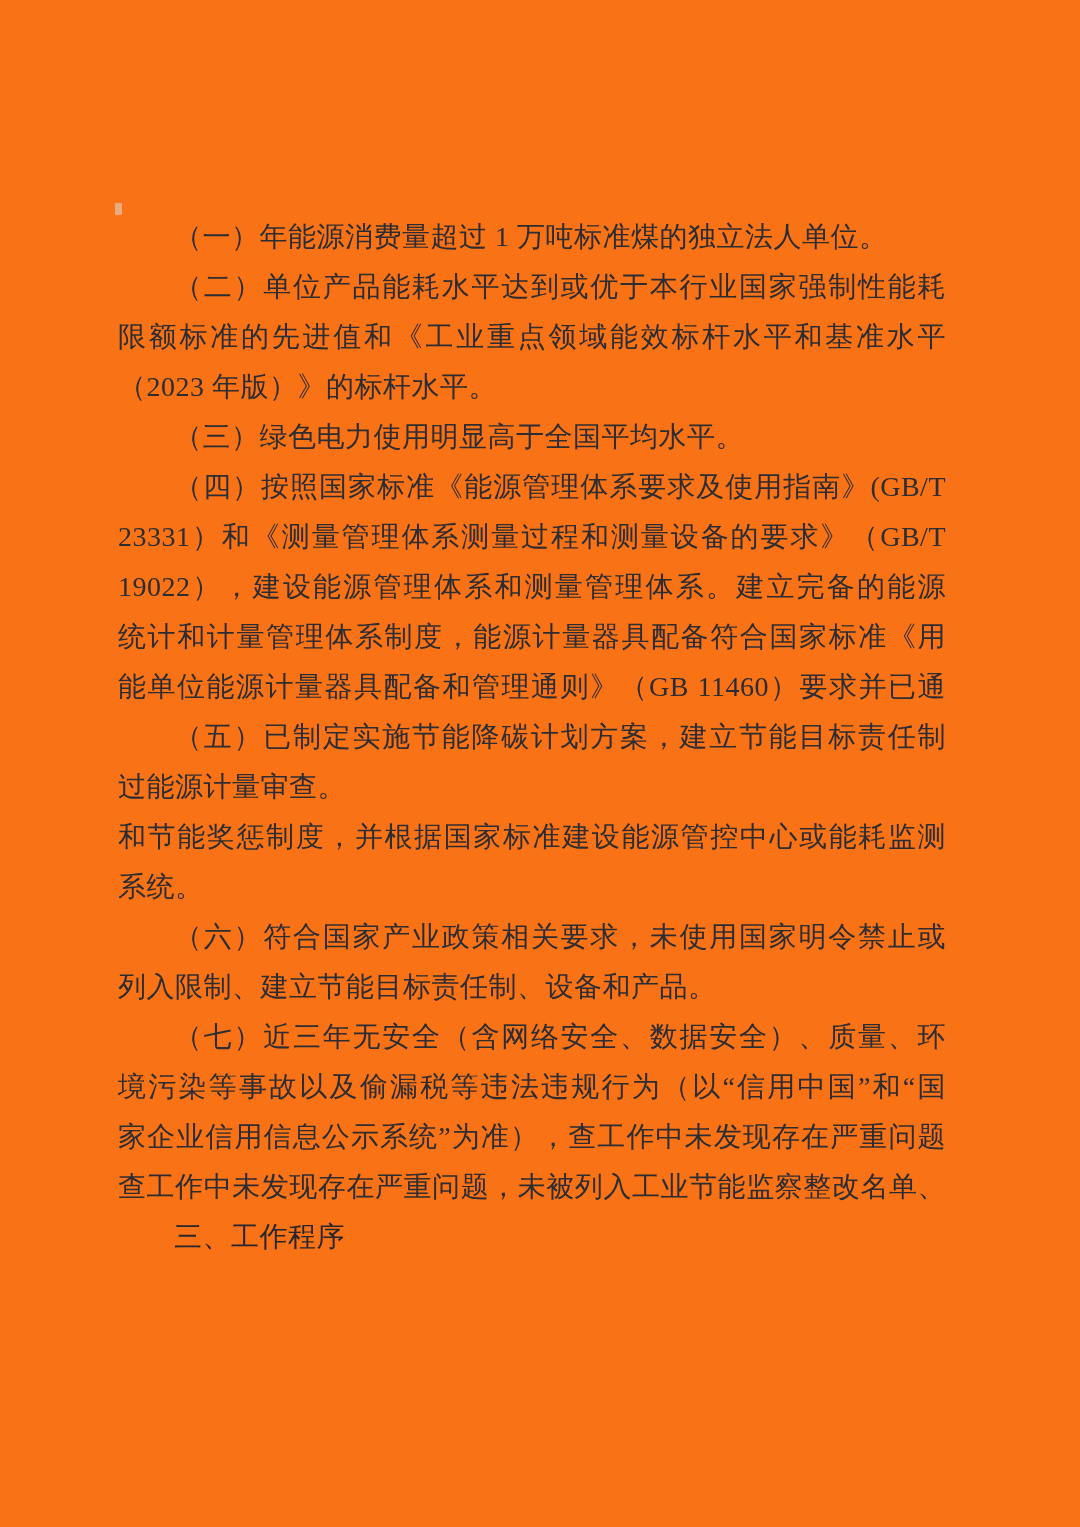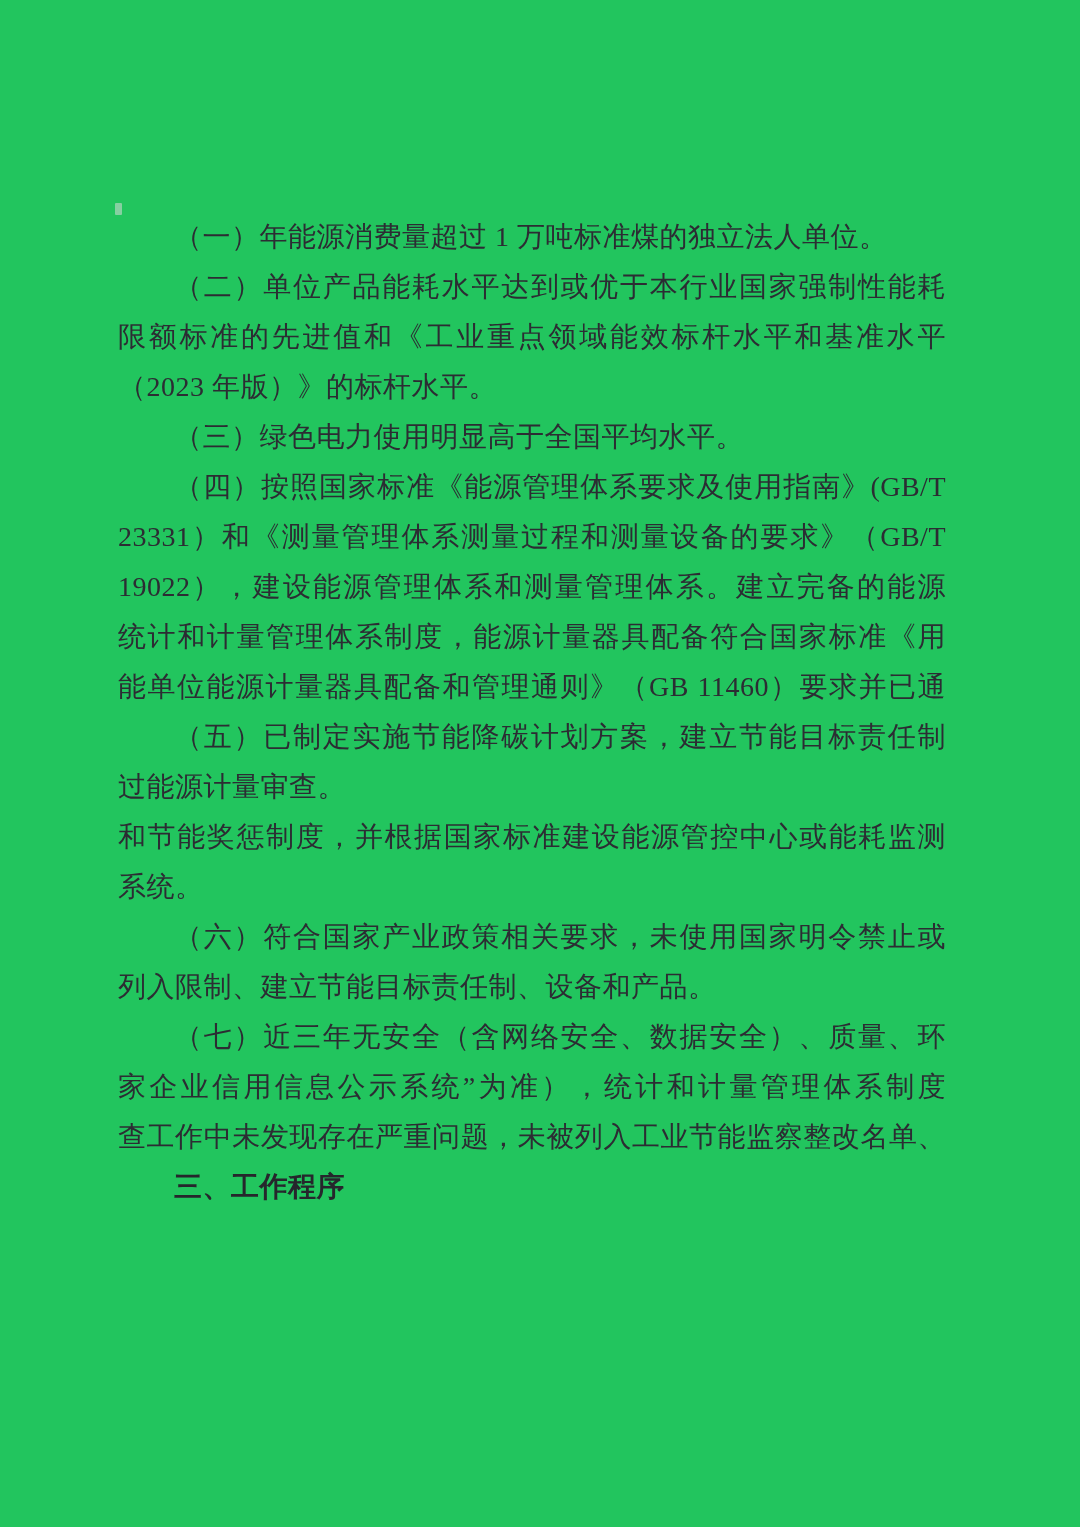--- a/index.html
+++ b/index.html
@@ -7,21 +7,21 @@
     width: 1080px;
     height: 1527px;
     background: #ffffff;
     font-family: "Liberation Serif", "DejaVu Serif", serif;
     overflow: hidden;
   }
   .page {
     position: relative;
     width: 1080px;
     height: 1527px;
-    background: #22c55e;
+    background: #f97316;
   }
   .text-block {
     position: absolute;
     left: 118px;
     top: 212px;
     width: 828px;
   }
   .line {
     font-size: 28px;
     line-height: 50px;
@@ -33,21 +33,21 @@
   }
   
   .fill {
     white-space: normal;
     text-align: justify;
     text-align-last: justify;
     text-justify: inter-character;
   }
   .indent { text-indent: 2em; }
   .heading {
-    font-weight: 700;
+    font-weight: 400;
     color: #26262c;
   }
   
   .speck {
     position: absolute;
     left: 115px;
     top: 203px;
     width: 7px;
     height: 12px;
     background: #d9d9d9;
@@ -71,17 +71,18 @@
     <div class="line fill">19022），建设能源管理体系和测量管理体系。建立完备的能源</div>
     <div class="line fill">统计和计量管理体系制度，能源计量器具配备符合国家标准《用</div>
     <div class="line fill">能单位能源计量器具配备和管理通则》（GB 11460）要求并已通</div>
     <div class="line indent fill">（五）已制定实施节能降碳计划方案，建立节能目标责任制</div>
     <div class="line">过能源计量审查。</div>
     <div class="line fill">和节能奖惩制度，并根据国家标准建设能源管控中心或能耗监测</div>
     <div class="line">系统。</div>
     <div class="line indent fill">（六）符合国家产业政策相关要求，未使用国家明令禁止或</div>
     <div class="line">列入限制、建立节能目标责任制、设备和产品。</div>
     <div class="line indent fill">（七）近三年无安全（含网络安全、数据安全）、质量、环</div>
-    <div class="line fill">家企业信用信息公示系统”为准），统计和计量管理体系制度</div>
+    <div class="line fill">境污染等事故以及偷漏税等违法违规行为（以“信用中国”和“国</div>
+    <div class="line fill">家企业信用信息公示系统”为准），查工作中未发现存在严重问题</div>
     <div class="line fill">查工作中未发现存在严重问题，未被列入工业节能监察整改名单、</div>
     <div class="line indent heading">三、工作程序</div>
   </div>
 </div>
 
 </body></html>

